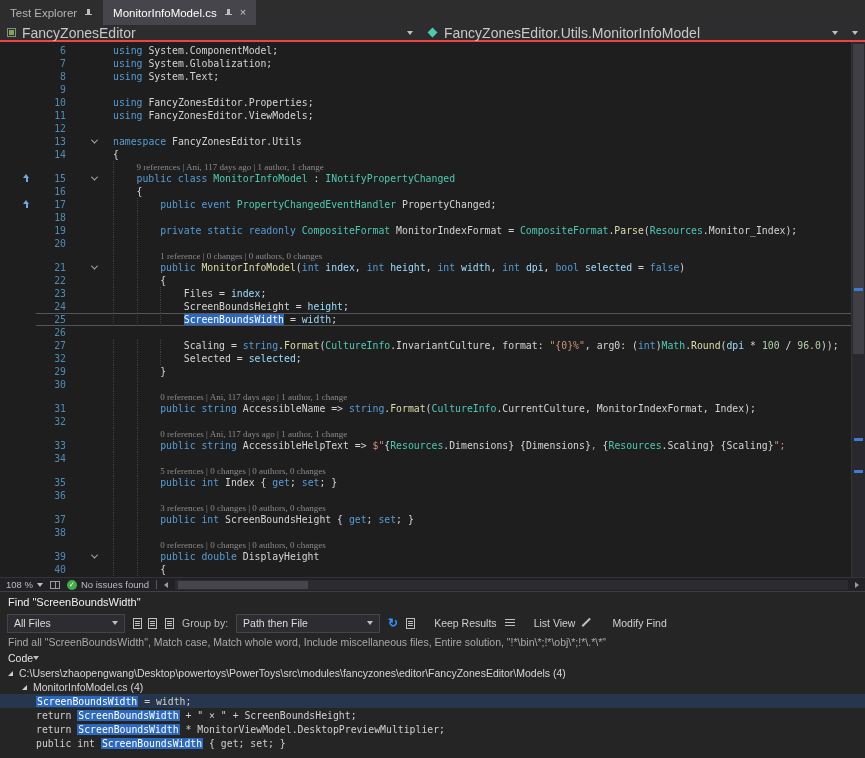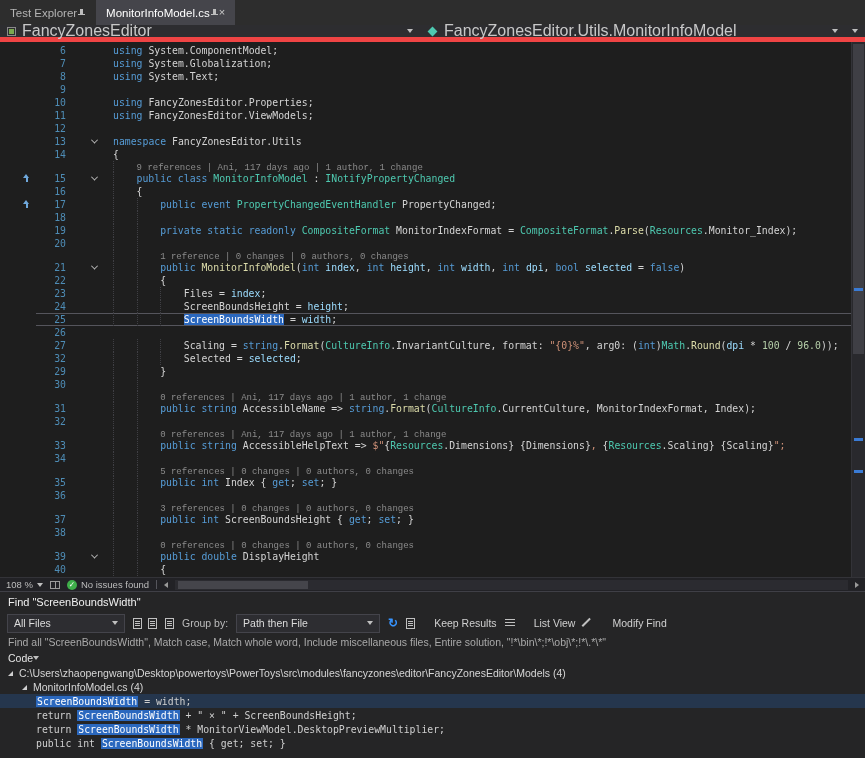--- a/index.html
+++ b/index.html
@@ -2,29 +2,29 @@
 <html><head>
 <meta charset="utf-8">
 <style>
   *{box-sizing:border-box;margin:0;padding:0}
   html,body{width:865px;height:758px;overflow:hidden}
   body{background:#1e1e1e;font-family:"Liberation Sans",sans-serif;color:#d4d4d4}
   .root{width:865px;height:758px;display:flex;flex-direction:column}
 
   
   .tabbar{height:25px;background:#2d2d2d;display:flex;flex:none}
-  .tab{height:25px;display:flex;align-items:center;padding:0 10px;font-size:11.5px;color:#b4b4b4;cursor:default}
+  .tab{height:25px;display:flex;align-items:center;gap:7px;padding:0 10px;font-size:11.5px;color:#b4b4b4;cursor:default}
   .tab.active{background:#45454b;color:#ffffff}
   .i-pin{position:relative;width:9px;height:10px;flex:none}
   .i-pin::before{content:"";position:absolute;left:3px;top:1px;width:3px;height:5px;background:#bdbdbd}
   .i-pin::after{content:"";position:absolute;left:1px;top:6px;width:7px;height:1px;background:#bdbdbd;box-shadow:3px 3px 0 -2px #bdbdbd}
   .i-close{font-size:11px;color:#c8c8c8;line-height:1}
 
   
-  .navbar{height:17px;background:#2d2d30;border-bottom:5px solid #ef4444;display:flex;align-items:flex-start;font-size:16px;color:#c8c8c8;flex:none}
+  .navbar{height:17px;background:#2d2d30;border-bottom:2px solid #ef4444;display:flex;align-items:flex-start;font-size:14px;color:#c8c8c8;flex:none}
   .nav-section{display:flex;align-items:center;gap:6px;padding:0 7px;height:100%}
   .nav-left{width:420px;flex:none}
   .nav-right{flex:1;min-width:0}
   .nav-mini{width:20px;flex:none;justify-content:center}
   .spacer{flex:1}
   .i-caret{width:0;height:0;border-left:3.5px solid transparent;border-right:3.5px solid transparent;border-top:4px solid #bfbfbf;flex:none}
   .proj-icon{width:9px;height:9px;border:1px solid #8a8a8a;position:relative;flex:none}
   .proj-icon::after{content:"";position:absolute;left:1px;top:1px;width:5px;height:5px;background:#7ba84f}
   .class-icon{width:7px;height:7px;background:#4ec9b0;transform:rotate(45deg);margin:0 2px;flex:none}
 
@@ -41,21 +41,21 @@
   .iguide{display:inline-block;width:4ch;height:100%;vertical-align:top;border-left:1px dotted #3f3f44}
   .fold-arrow{width:5px;height:5px;border-right:1.3px solid #bdbdbd;border-bottom:1.3px solid #bdbdbd;transform:rotate(45deg) translate(-1px,-1px)}
   .inh-icon{position:relative;width:11px;height:11px}
   .inh-icon::before{content:"";position:absolute;left:2px;top:1px;border-left:3.5px solid transparent;border-right:3.5px solid transparent;border-bottom:4px solid #6fa8dc}
   .inh-icon::after{content:"";position:absolute;left:4.5px;top:5px;width:2px;height:4px;background:#6fa8dc}
   .current-line .cell-num,.current-line .cell-gap,.current-line .cell-fold,.current-line .cell-code{
     box-shadow:inset 0 1px 0 #55555c,inset 0 -1px 0 #55555c}
   .tk-kw{color:#569cd6}.tk-typ{color:#4ec9b0}.tk-mth{color:#dcdcaa}.tk-prm{color:#9cdcfe}
   .tk-num{color:#b5cea8}.tk-str{color:#ce9178}.tk-pl{color:#d4d4d4}
   .tk-match{background:#2b68be;color:#fff}
-  .tk-lens{font-family:Liberation Mono, monospace;font-size:9px;color:#8b8b8b}
+  .tk-lens{font-family:Liberation Serif, serif;font-size:9px;color:#8b8b8b}
   .vscroll{position:absolute;top:0;right:0;bottom:0;width:14px;background:#29292d;border-left:1px solid #333338}
   .vthumb{position:absolute;left:1px;right:1px;top:2px;height:58%;background:#3f3f45}
   .mark{position:absolute;left:2px;right:2px;height:3px;background:#3a7bd5}
   .mark.m1{top:46%}.mark.m2{top:74%}.mark.m3{top:80%}
 
   
   .estatus{height:14px;flex:none;background:#222226;border-top:1px solid #333338;display:flex;align-items:center;gap:7px;padding:0 6px;font-size:9.5px;color:#bdbdbd}
   .zoom{display:flex;align-items:center;gap:4px}
   .i-split{width:10px;height:8px;border:1px solid #9a9a9a;position:relative;flex:none}
   .i-split::after{content:"";position:absolute;left:4px;top:0;width:1px;height:6px;background:#9a9a9a}

